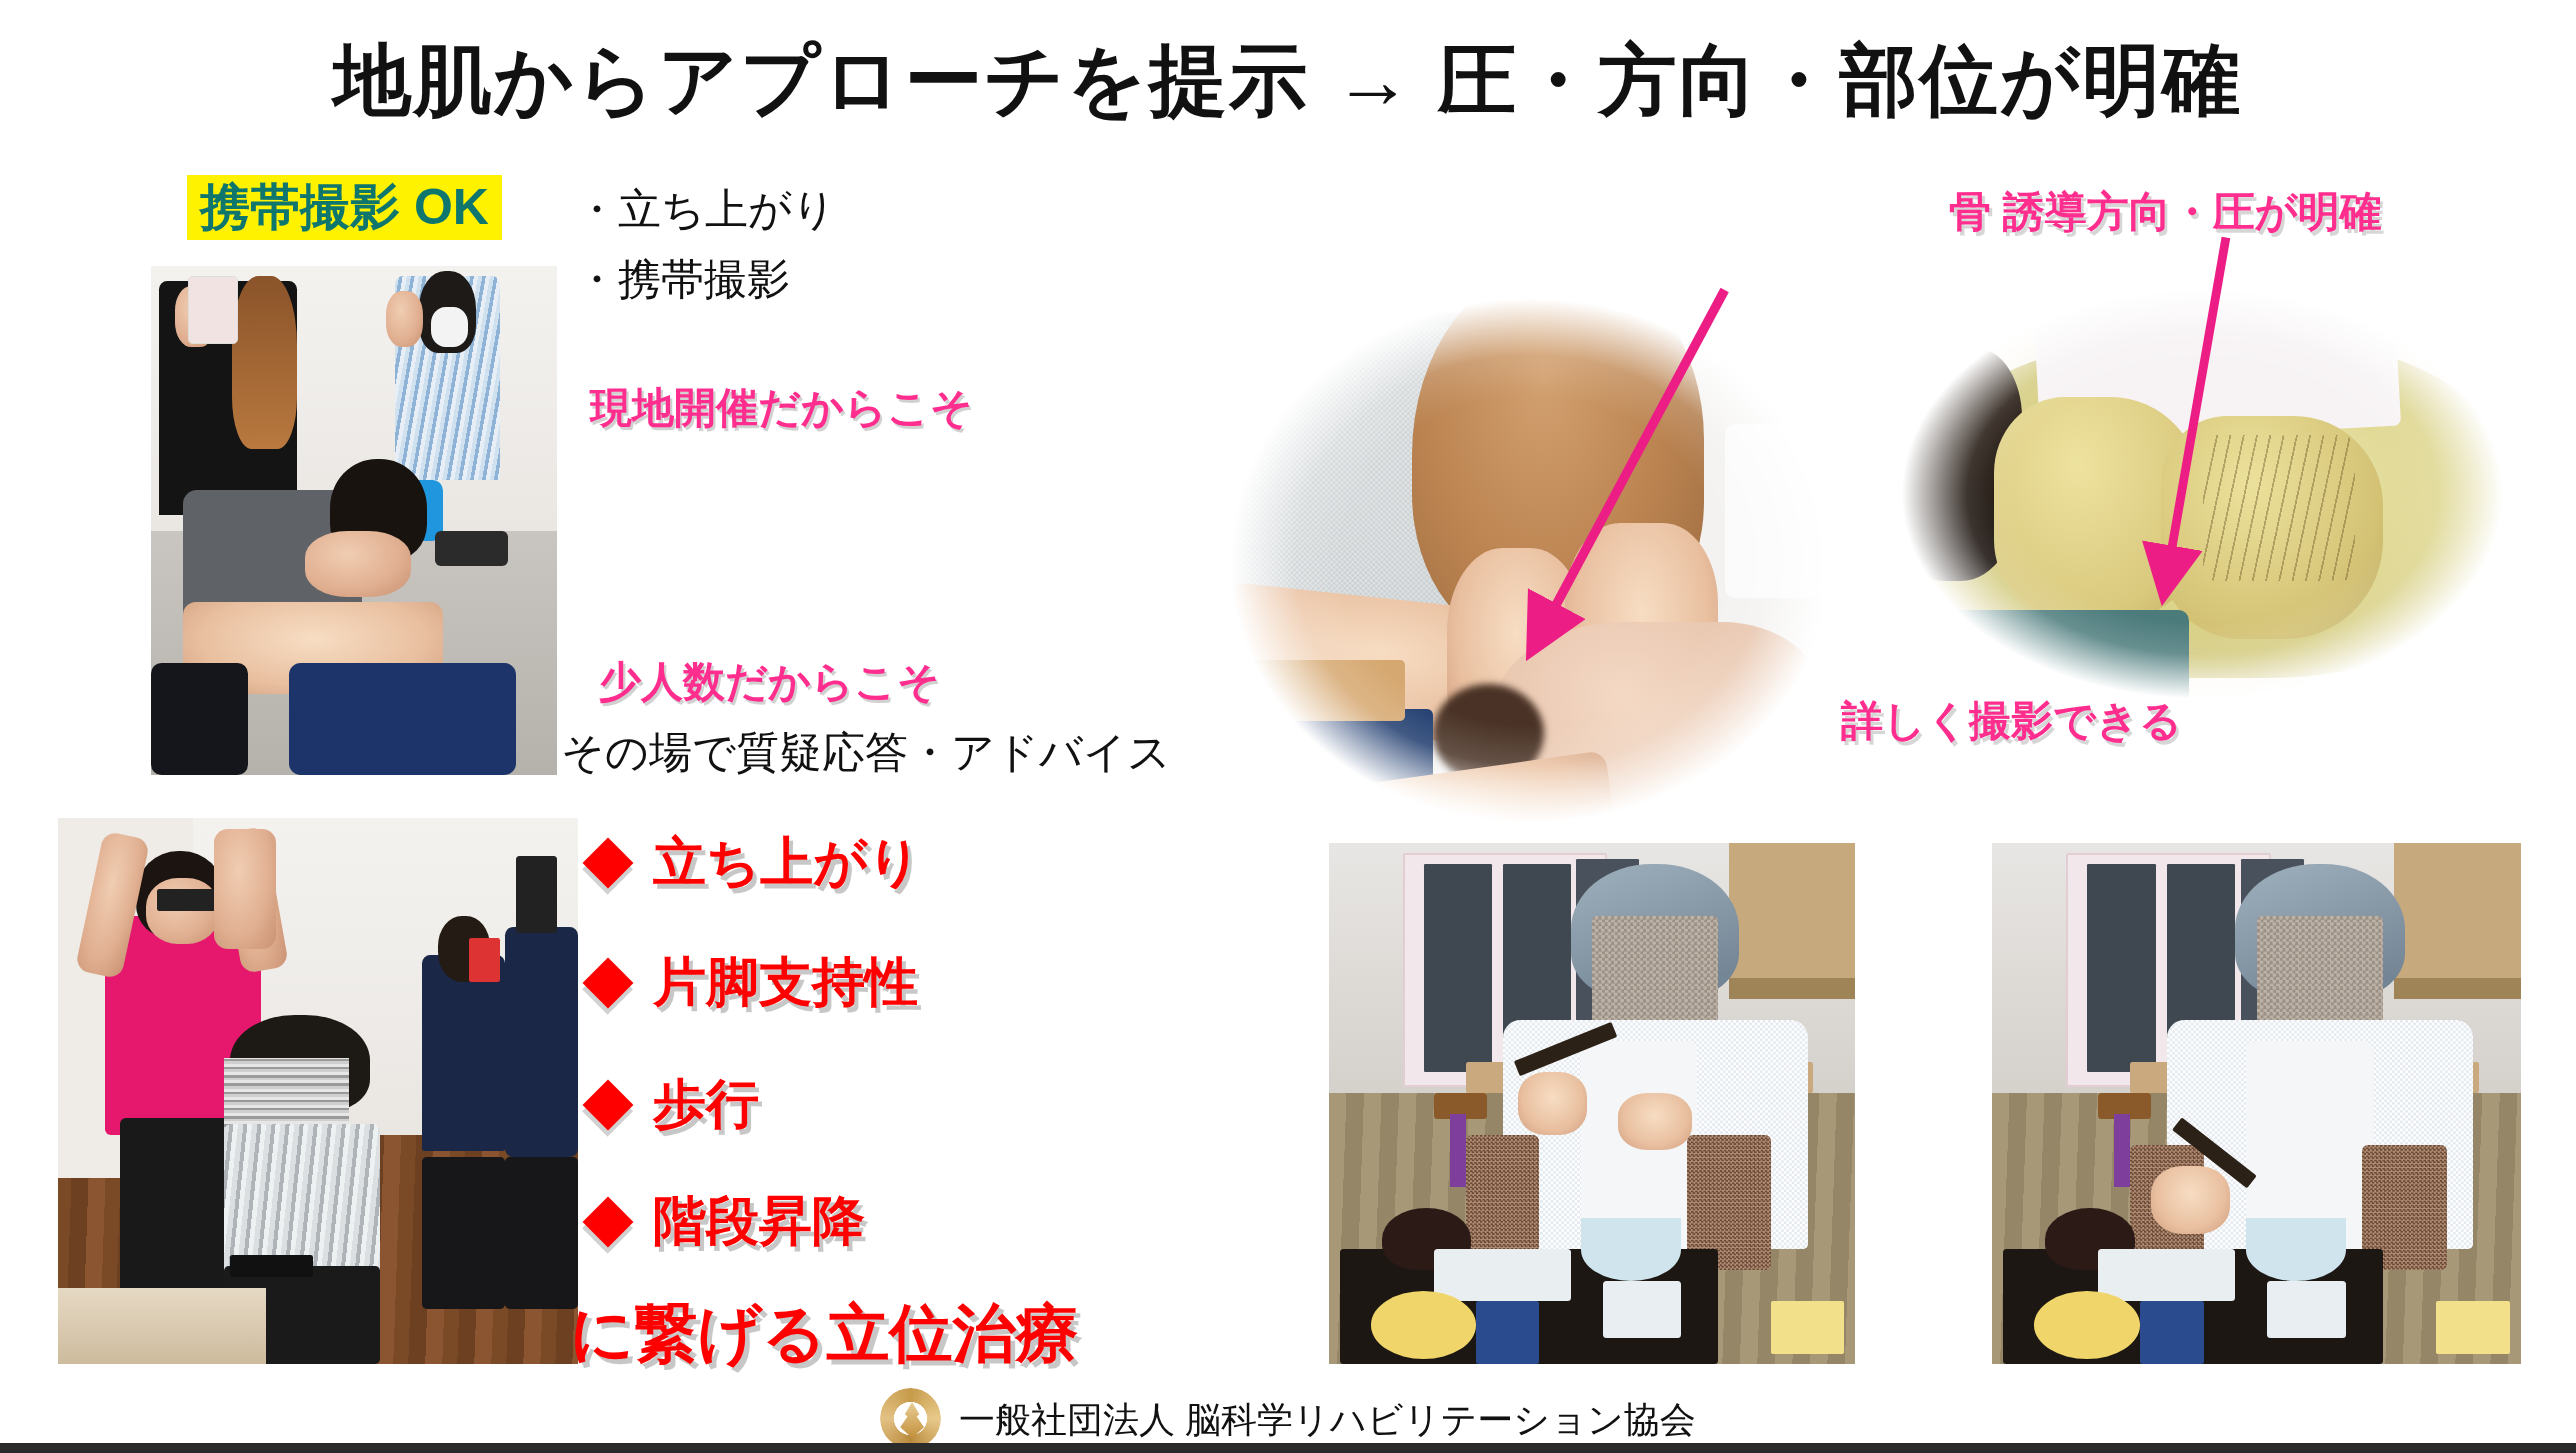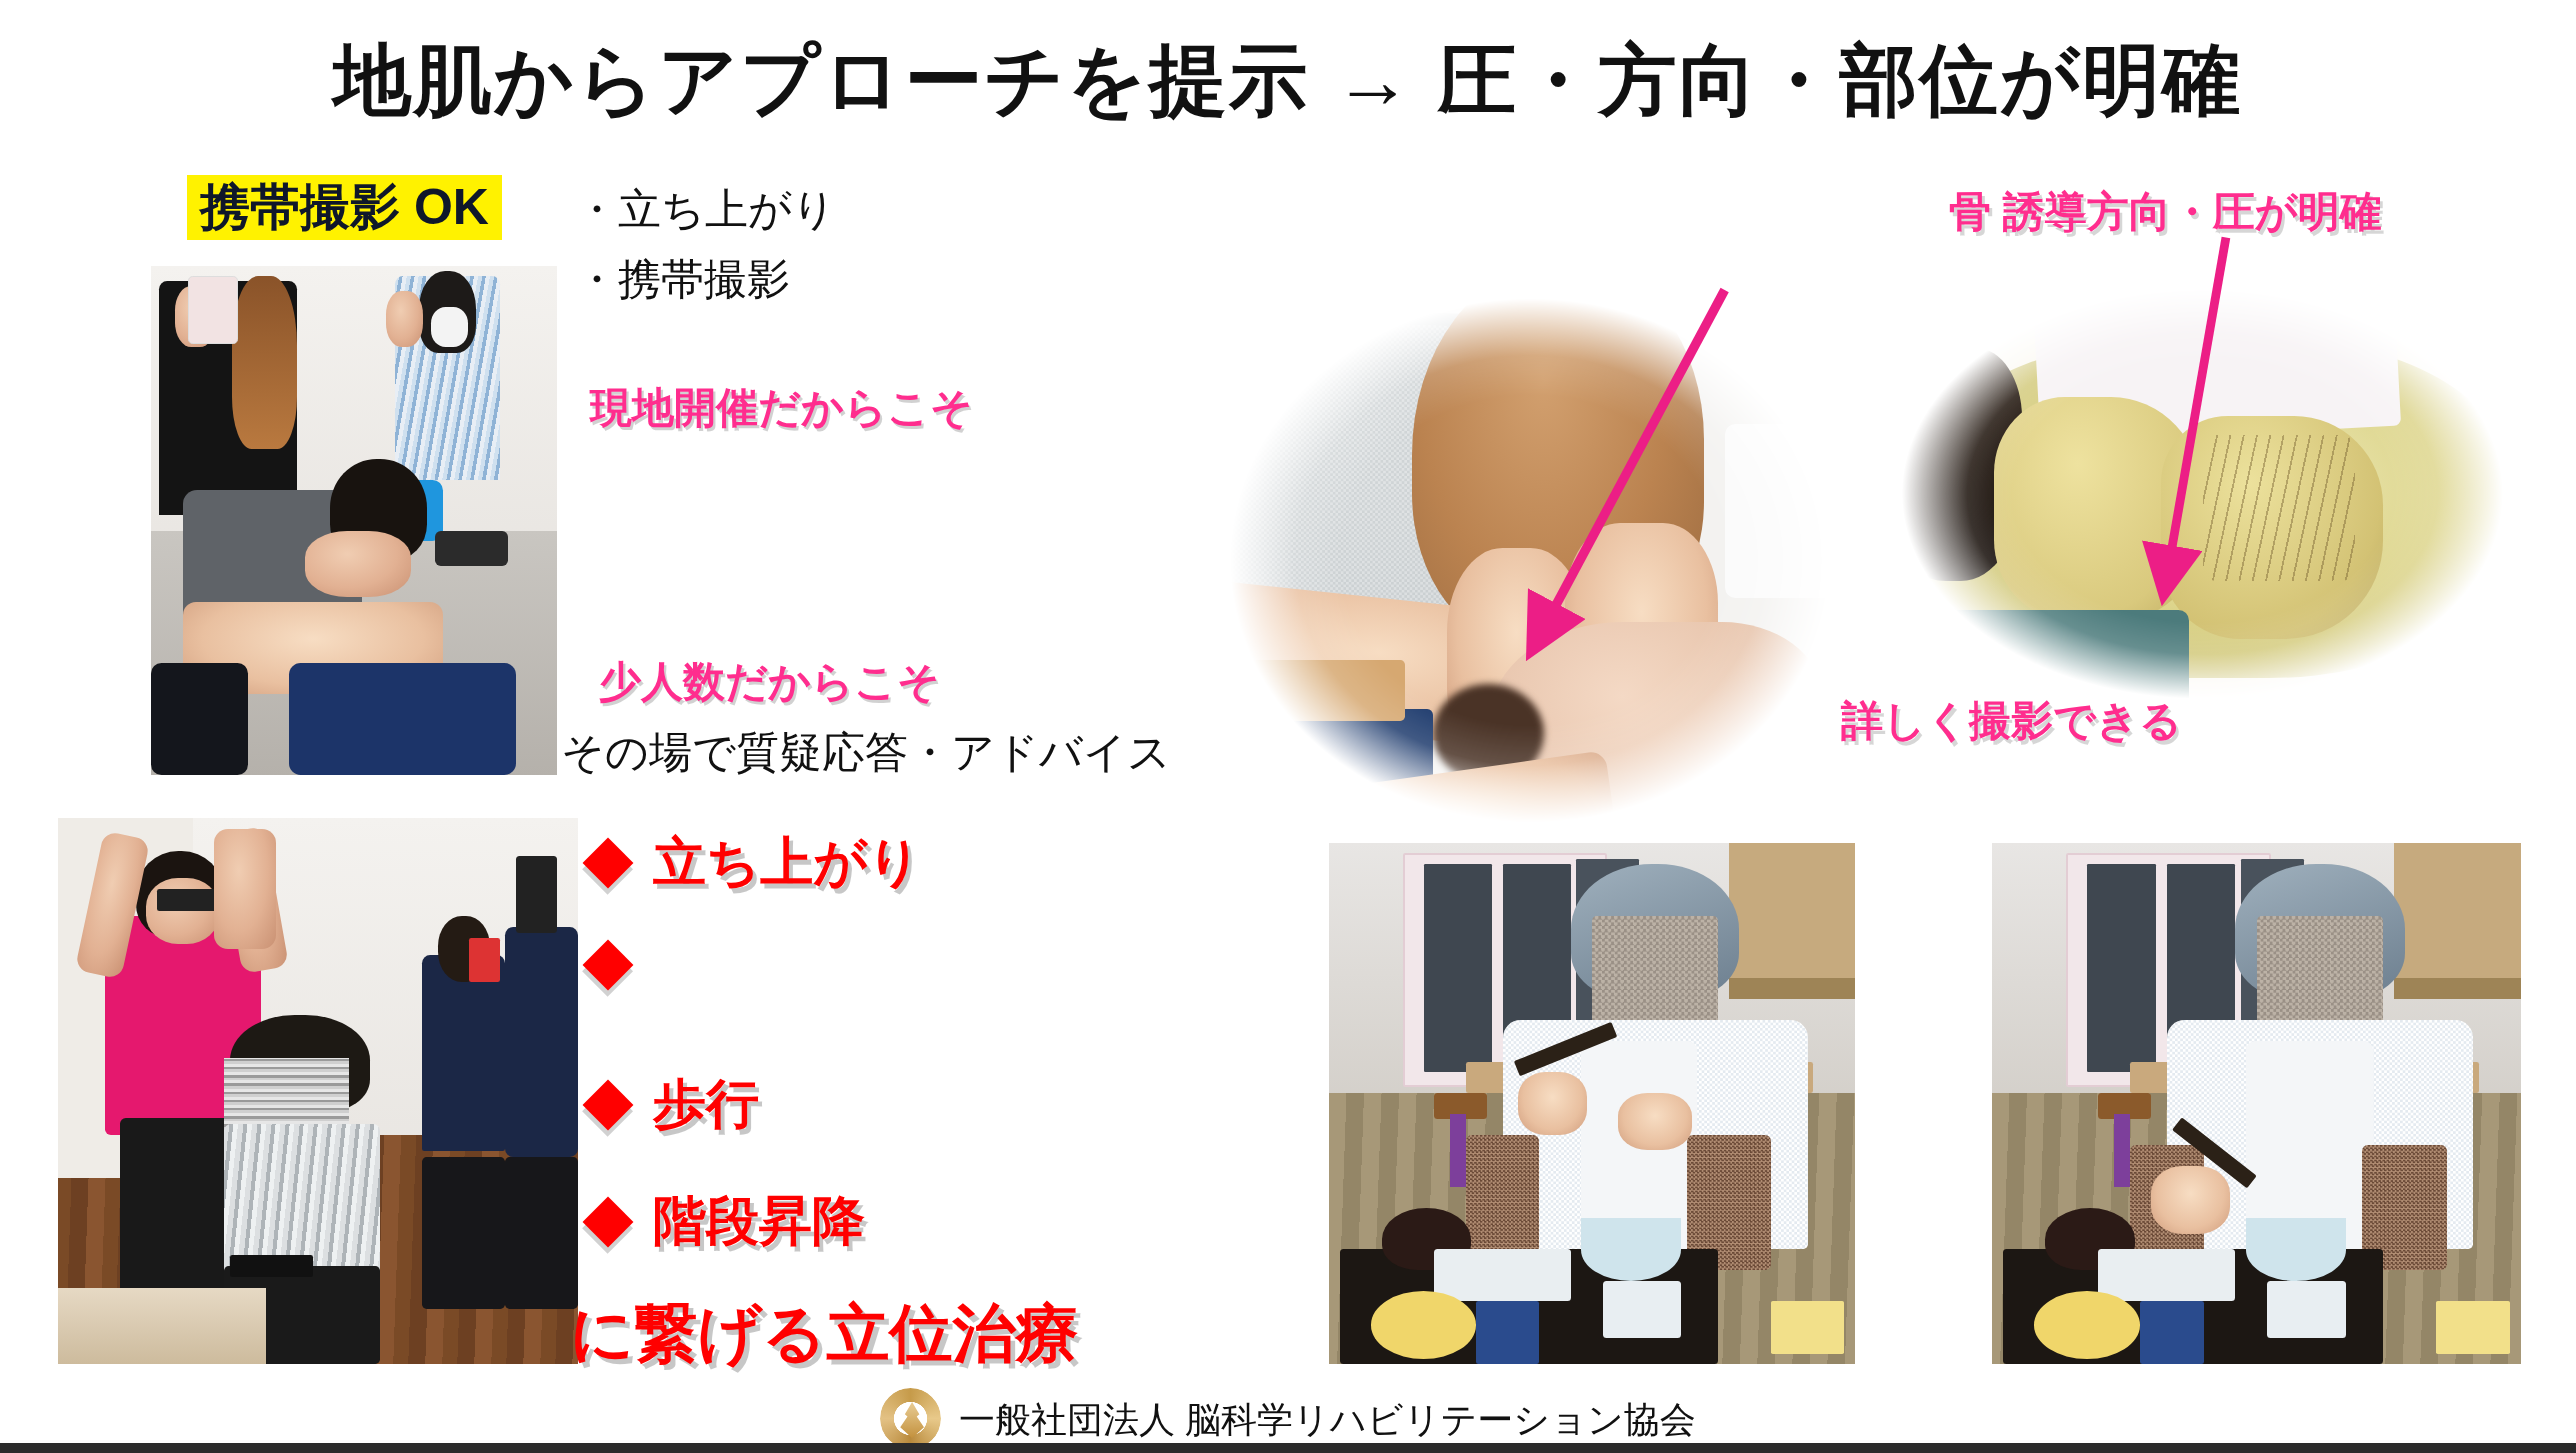--- a/index.html
+++ b/index.html
@@ -13,21 +13,21 @@
   
   .title{
     position:absolute;left:0;top:29px;width:2576px;text-align:center;
     font-size:78px;font-weight:700;color:#111;letter-spacing:2.3px;
     white-space:nowrap;
   }
 
   
   .badge{
     position:absolute;left:187px;top:175px;
-    background:#FFF200;color:#0f172a;
+    background:#FFF200;color:#0f766e;
     font-size:50px;font-weight:700;line-height:1.12;
     padding:3.5px 13px 5.8px 13px;white-space:nowrap;z-index:7;
   }
 
   
   .photo{position:absolute;overflow:hidden;}
   .photo .inner{position:absolute;inset:0;}
 
   
   #photo-seminar{left:151px;top:266px;width:406px;height:509px;background:#cfd2d4;}
@@ -208,20 +208,21 @@
       <div class="pc" style="left:0;top:86%;width:40%;height:14%;background:linear-gradient(180deg,#e6d9c4,#cdbb9d);"></div>
     </div>
   </div>
 
   <div class="tx red-item" id="red1">
     <span class="dia"></span>
     <span>立ち上がり</span>
   </div>
   <div class="tx red-item" id="red2">
     <span class="dia"></span>
+    <span>片脚支持性</span>
   </div>
   <div class="tx red-item" id="red3">
     <span class="dia"></span>
     <span>歩行</span>
   </div>
   <div class="tx red-item" id="red4">
     <span class="dia"></span>
     <span>階段昇降</span>
   </div>
   <div class="tx" id="red-conclusion">に繋げる立位治療</div>

